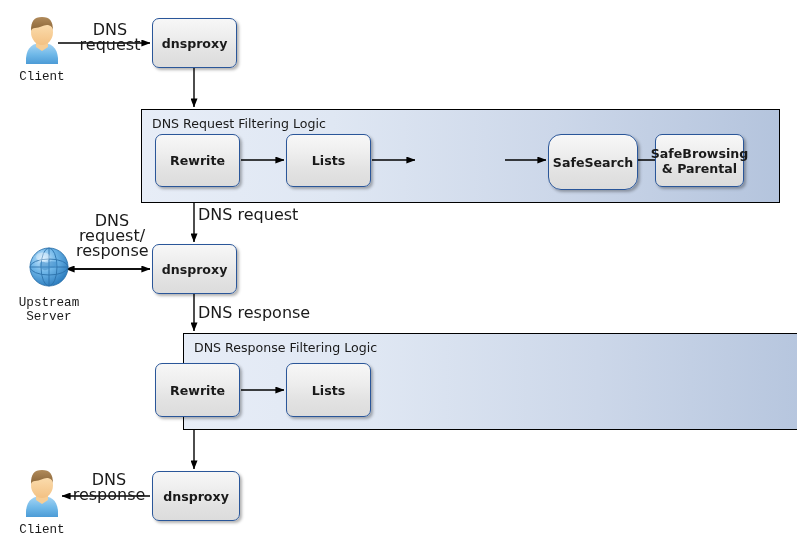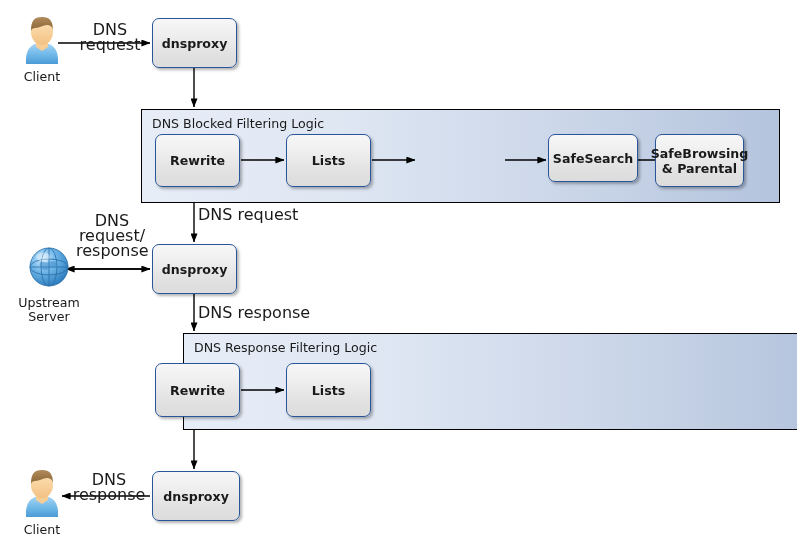--- a/index.html
+++ b/index.html
@@ -65,20 +65,21 @@
     z-index: 6;
   }
   .icon-label {
     position: absolute;
     font-size: 12.6px;
     line-height: 14px;
     color: #1a1a1a;
     text-align: center;
     white-space: pre-line;
     z-index: 6;
+    font-family: Liberation Mono, monospace;
   }
   .icon-wrap {
     position: absolute;
     z-index: 6;
   }
   svg.arrows {
     position: absolute;
     left: 0; top: 0;
     width: 797px;
     height: 558px;
@@ -149,26 +150,26 @@
       <path d="M11,17 C11,7 14,3 22,3 C30,3 33,7 33,17 C33,13 30,11 27,11 C23,11 20,14 15,14 C13,14 11.5,15 11,17 Z" fill="url(#hairG)"></path>
     </svg>
   </div>
   <div class="icon-label" style="left:8px; top:70px; width:68px;">Client</div>
 
   <div class="edge-label" style="left:64px; top:22px; width:92px;">DNS request</div>
 
   <div class="node" style="left:152px; top:18px; width:85px; height:50px;">dnsproxy</div>
 
   <div class="group" style="left:141px; top:109px; width:639px; height:94px;">
-    <div class="group-title">DNS Blocked Filtering Logic</div>
+    <div class="group-title">DNS Request Filtering Logic</div>
   </div>
 
   <div class="node" style="left:155px; top:134px; width:85px; height:53px;">Rewrite</div>
   <div class="node" style="left:286px; top:134px; width:85px; height:53px;">Lists</div>
-  <div class="node" style="left:548px; top:134px; width:90px; height:48px;">SafeSearch</div>
+  <div class="node" style="left:548px; top:134px; width:90px; height:56px;border-radius:13px;">SafeSearch</div>
   <div class="node" style="left:655px; top:134px; width:89px; height:53px;">SafeBrowsing
 &amp; Parental</div>
 
   <div class="edge-label" style="left:198px; top:207px; width:110px; text-align:left;">DNS request</div>
 
   <div class="icon-wrap" style="left:24px; top:241px; width:50px; height:52px;">
     <svg width="50" height="52" viewBox="0 0 50 52">
       <defs>
         <radialGradient id="globeG" cx="35%" cy="30%" r="75%">
           <stop offset="0%" stop-color="#cfeaff"></stop>

